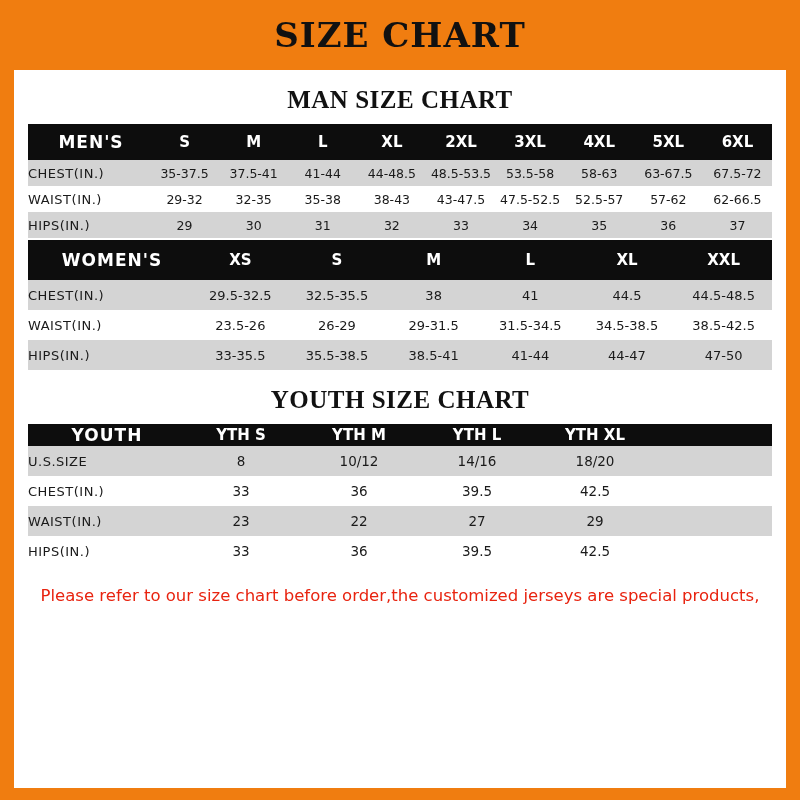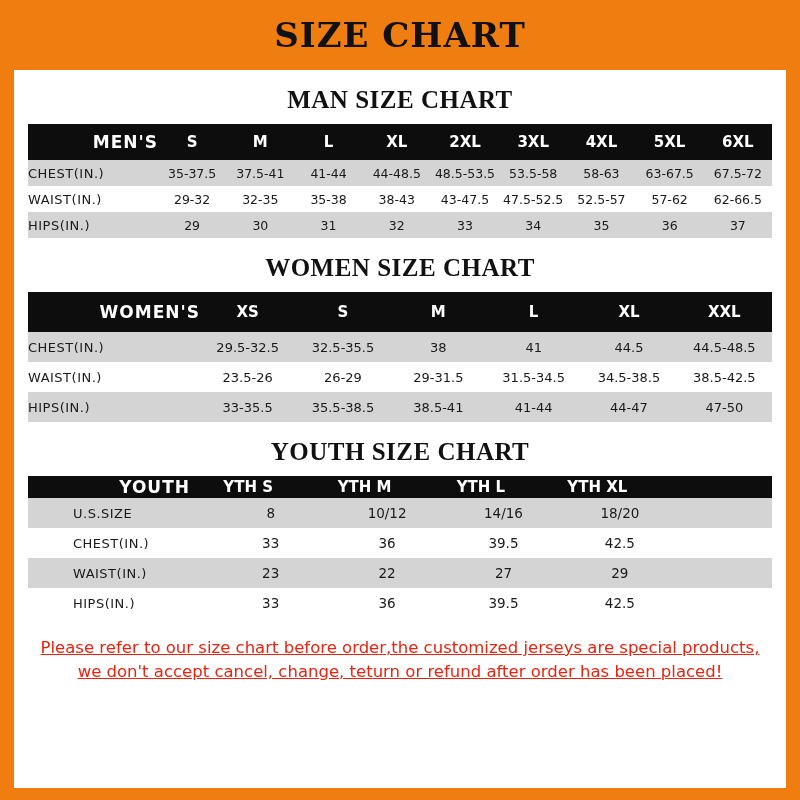--- a/index.html
+++ b/index.html
@@ -72,50 +72,49 @@
     font-family: "DejaVu Sans", sans-serif;
   }
   table.sizetable thead th {
     background: #0d0d0d;
     color: #ffffff;
     height: 36px;
     font-size: 15px;
     font-weight: bold;
   }
   table.sizetable thead th.rowlabel {
-    text-align: right;
-    padding-left: 12px;
+    text-align: center;
+    padding-left: 4px;
     font-size: 17px;
     letter-spacing: 1px;
   }
   table.sizetable tbody tr.odd td {
     background: #d4d4d4;
   }
   table.sizetable tbody tr.even td {
     background: #ffffff;
   }
   table.sizetable tbody td.rowlabel {
     text-align: left;
     font-size: 13px;
     letter-spacing: 0.5px;
   }
   
   .women table.sizetable thead th { height: 40px; }
   .women table.sizetable td { height: 30px; font-size: 13px; }
   .youth table.sizetable thead th { height: 22px; }
-  .youth table.sizetable td { height: 30px; font-size: 13.5px; padding-left: 45px; }
+  .youth table.sizetable td { height: 30px; font-size: 13.5px; }
 
   .notice {
     margin: 18px 10px 0 10px;
     text-align: center;
     color: #e8230f;
     font-size: 16.5px;
     line-height: 1.45;
     font-family: "DejaVu Sans", sans-serif;
-    text-decoration: underline;
   }
   .notice div { white-space: nowrap; }
   .bottom-band {
     position: absolute;
     left: -14px;
     bottom: 0;
     width: 800px;
     height: 12px;
     background: #f07d10;
   }
@@ -183,21 +182,20 @@
             <td>34</td>
             <td>35</td>
             <td>36</td>
             <td>37</td>
           </tr>
         </tbody>
       </table>
     </div>
 
     <div class="section women">
-      <div class="section-title">WOMEN SIZE CHART</div>
       <table class="sizetable">
         <thead>
           <tr>
             <th class="rowlabel" style="width:160px">WOMEN'S</th>
             <th>XS</th>
             <th>S</th>
             <th>M</th>
             <th>L</th>
             <th>XL</th>
             <th>XXL</th>
@@ -280,19 +278,18 @@
             <td>39.5</td>
             <td>42.5</td>
             <td></td>
           </tr>
         </tbody>
       </table>
     </div>
 
     <div class="notice">
       <div>Please refer to our size chart before order,the customized jerseys are special products,</div>
-      <div>we don't accept cancel, change, teturn or refund after order has been placed!</div>
     </div>
 
   </div>
 
   <div class="bottom-band"></div>
 </div>
 
 </body></html>

